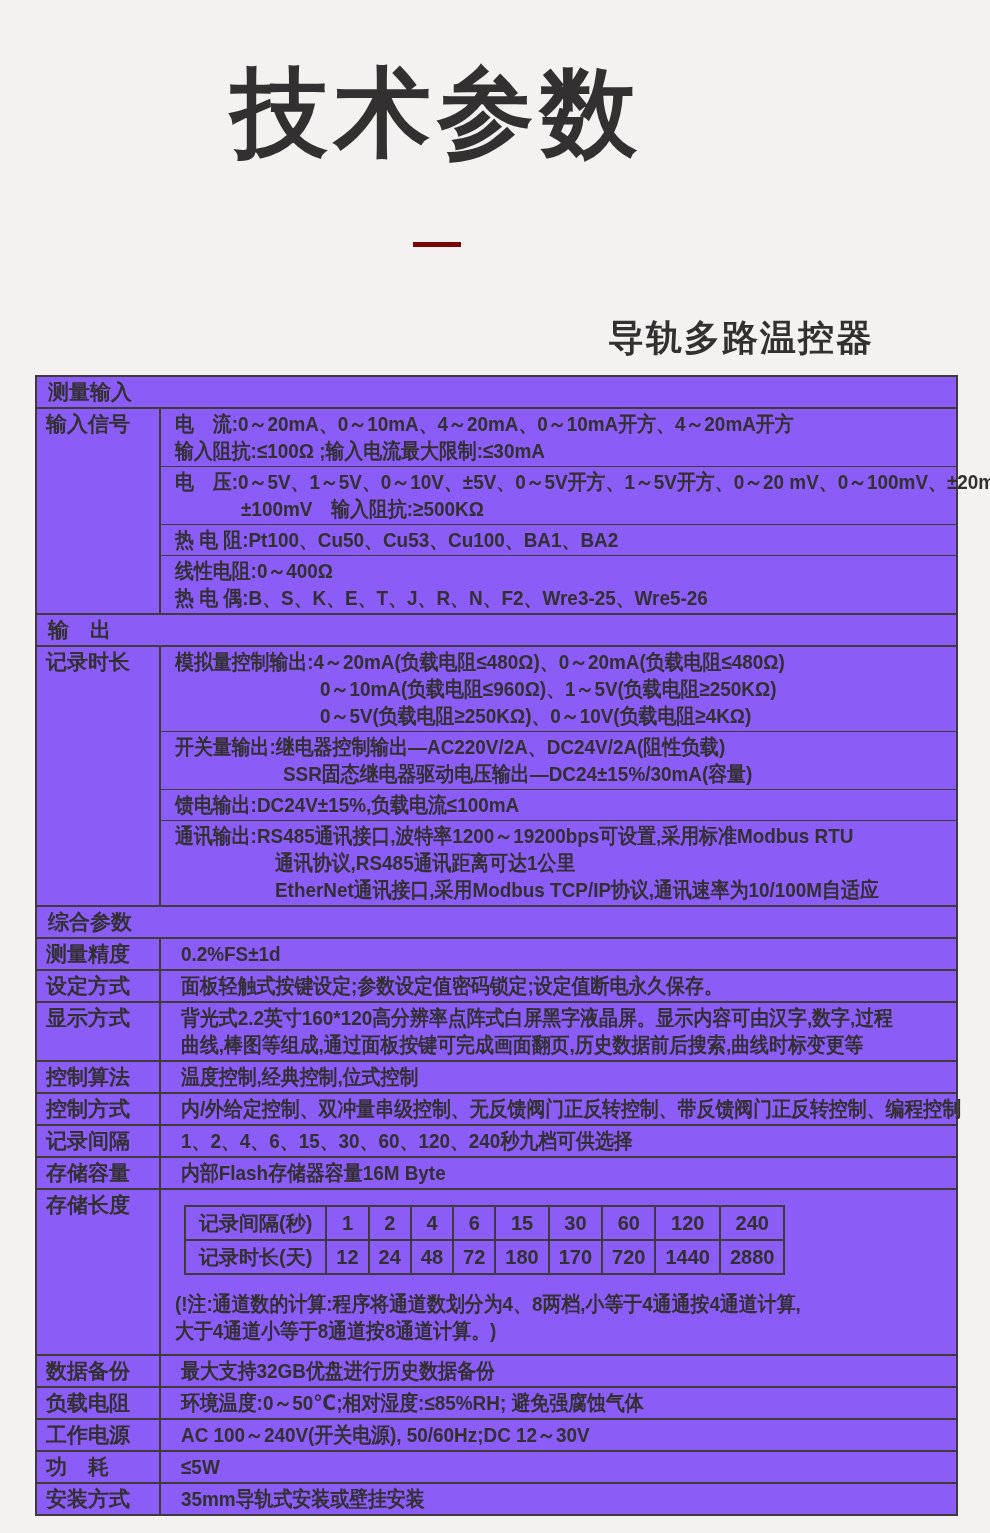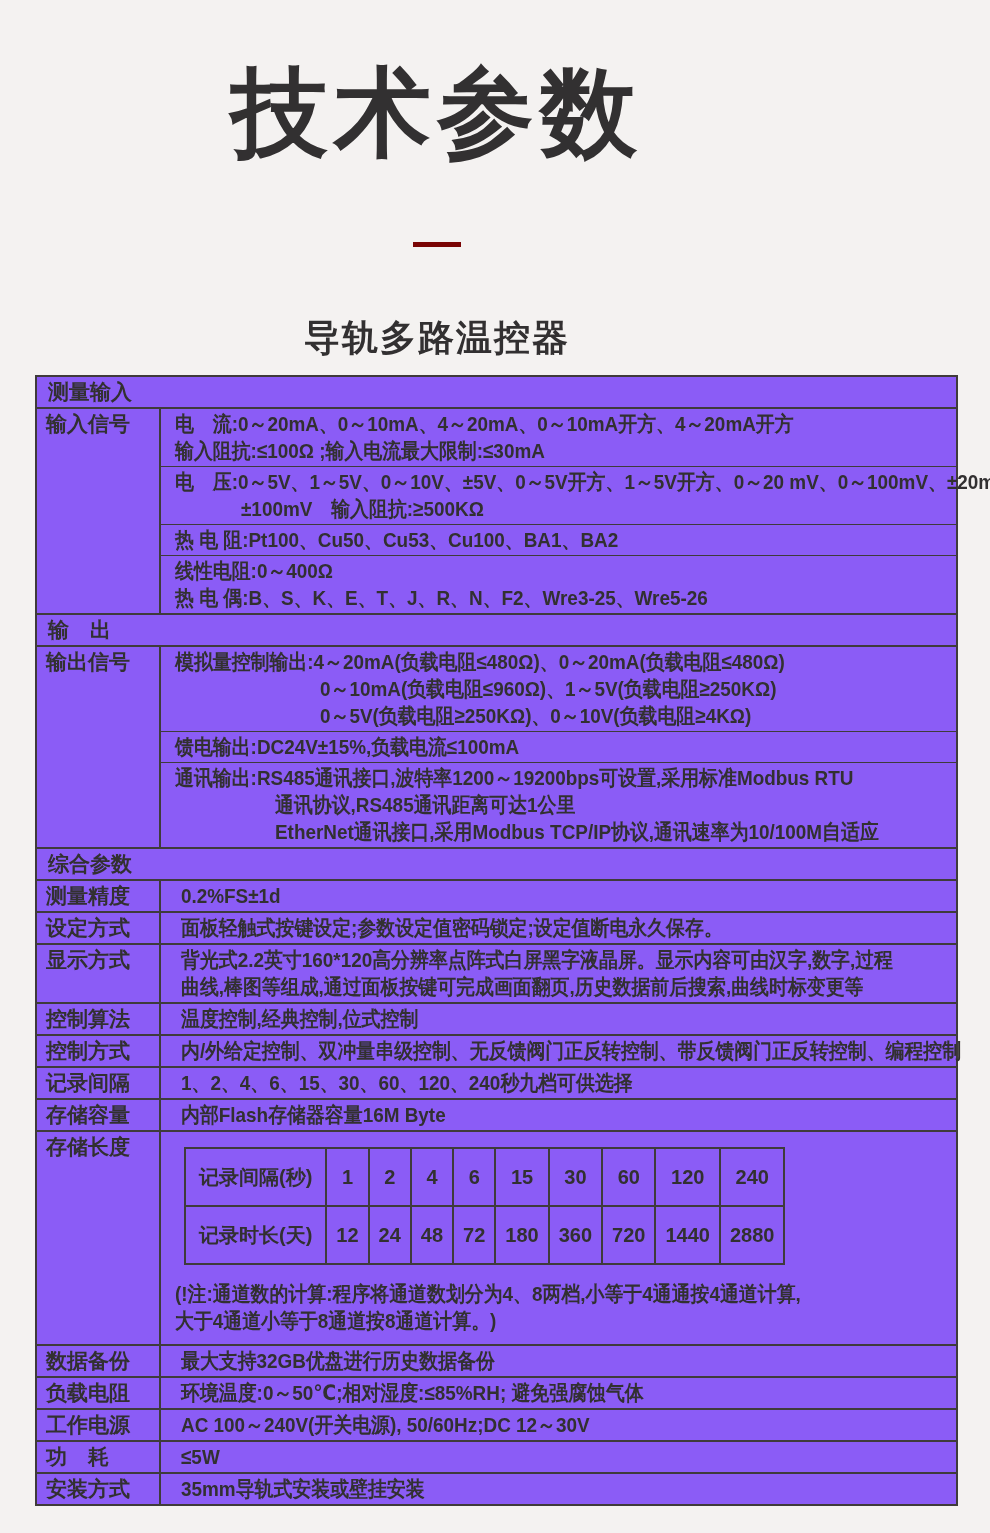--- a/index.html
+++ b/index.html
@@ -19,21 +19,21 @@
     font-weight:bold;letter-spacing:6px;
     color:#323031;
   }
   .divider{
     width:48px;height:5px;
     background:#7a0505;
     margin:74px auto 0;
   }
   .subtitle{
     margin:70px 0 0 0;
-    text-align:center;
+    text-align:right;
     font-size:36px;line-height:42px;
     font-weight:bold;letter-spacing:2px;
     color:#323031;
   }
 
   .spec{
     margin:16px 0 0 35px;
     width:919px;
     border:2px solid #3f3b3b;
     background:#8b5cf6;
@@ -80,21 +80,21 @@
   .storage-cell{padding:15px 4px 10px 14px;}
   .mini{border-collapse:collapse;margin-left:9px;}
   .mini td{
     border:2px solid #3f3b3b;
     font-size:20px;font-weight:bold;
     text-align:center;
     padding:2px 9px;
     line-height:28px;
     white-space:nowrap;
   }
-  .mini td.wide{padding:14px 13px;}
+  .mini td.wide{padding:2px 13px;}
   .note{margin-top:15px;}
 </style>
 </head>
 <body>
 
 <div class="page">
 
   <h1 class="title">技术参数</h1>
   <div class="divider"></div>
   <h2 class="subtitle">导轨多路温控器</h2>
@@ -120,26 +120,30 @@
         <div class="sub">
           <div class="ln">线性电阻:0～400Ω</div>
           <div class="ln">热 电 偶:B、S、K、E、T、J、R、N、F2、Wre3-25、Wre5-26</div>
         </div>
       </div>
     </div>
 
     <div class="sec">输　出</div>
 
     <div class="row">
-      <div class="label">输出信号</div>
+      <div class="label">记录时长</div>
       <div class="subs">
         <div class="sub">
           <div class="ln">模拟量控制输出:4～20mA(负载电阻≤480Ω)、0～20mA(负载电阻≤480Ω)</div>
           <div class="ln ind-b">0～10mA(负载电阻≤960Ω)、1～5V(负载电阻≥250KΩ)</div>
           <div class="ln ind-b">0～5V(负载电阻≥250KΩ)、0～10V(负载电阻≥4KΩ)</div>
+        </div>
+        <div class="sub">
+          <div class="ln">开关量输出:继电器控制输出—AC220V/2A、DC24V/2A(阻性负载)</div>
+          <div class="ln ind-c">SSR固态继电器驱动电压输出—DC24±15%/30mA(容量)</div>
         </div>
         <div class="sub">
           <div class="ln">馈电输出:DC24V±15%,负载电流≤100mA</div>
         </div>
         <div class="sub">
           <div class="ln">通讯输出:RS485通讯接口,波特率1200～19200bps可设置,采用标准Modbus RTU</div>
           <div class="ln ind-d">通讯协议,RS485通讯距离可达1公里</div>
           <div class="ln ind-d">EtherNet通讯接口,采用Modbus TCP/IP协议,通讯速率为10/100M自适应</div>
         </div>
       </div>
@@ -214,21 +218,21 @@
             <td>120</td>
             <td>240</td>
           </tr>
           <tr>
             <td class="wide">记录时长(天)</td>
             <td>12</td>
             <td>24</td>
             <td>48</td>
             <td>72</td>
             <td>180</td>
-            <td>360</td>
+            <td>170</td>
             <td>720</td>
             <td>1440</td>
             <td>2880</td>
           </tr>
         </tbody>
           </table>
         <div class="note">
           <div class="ln">(!注:通道数的计算:程序将通道数划分为4、8两档,小等于4通通按4通道计算,</div>
           <div class="ln">大于4通道小等于8通道按8通道计算。)</div>
         </div>

